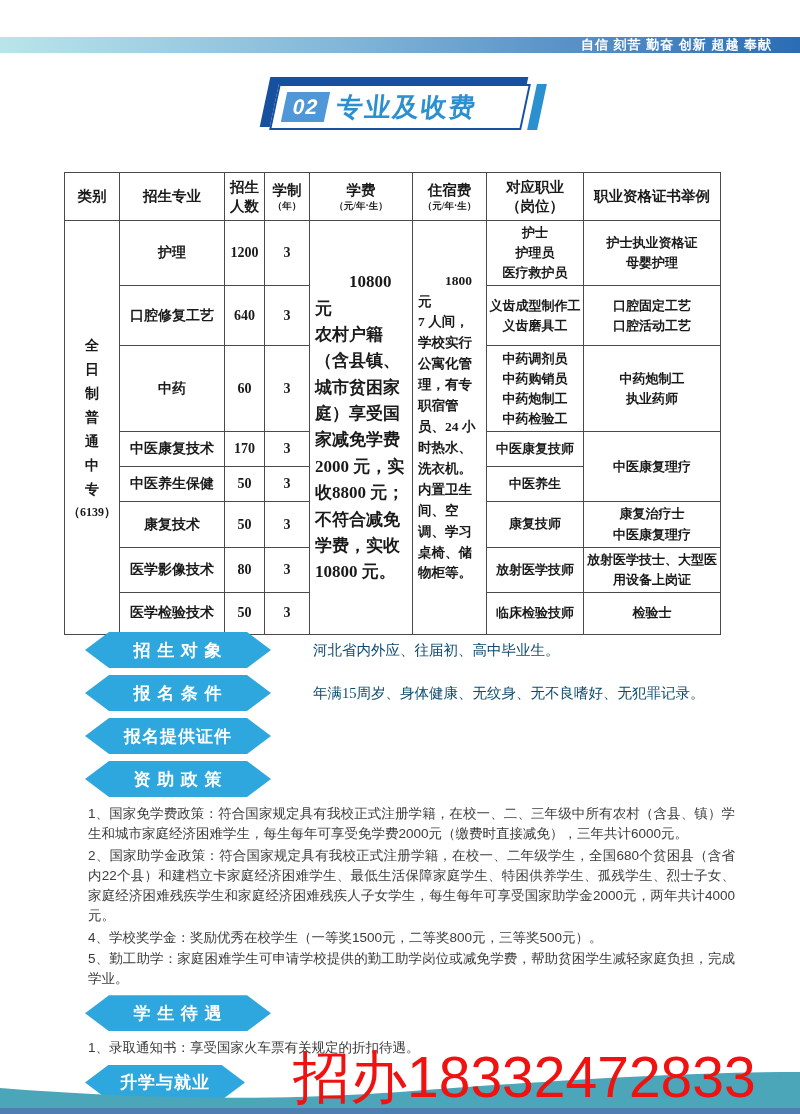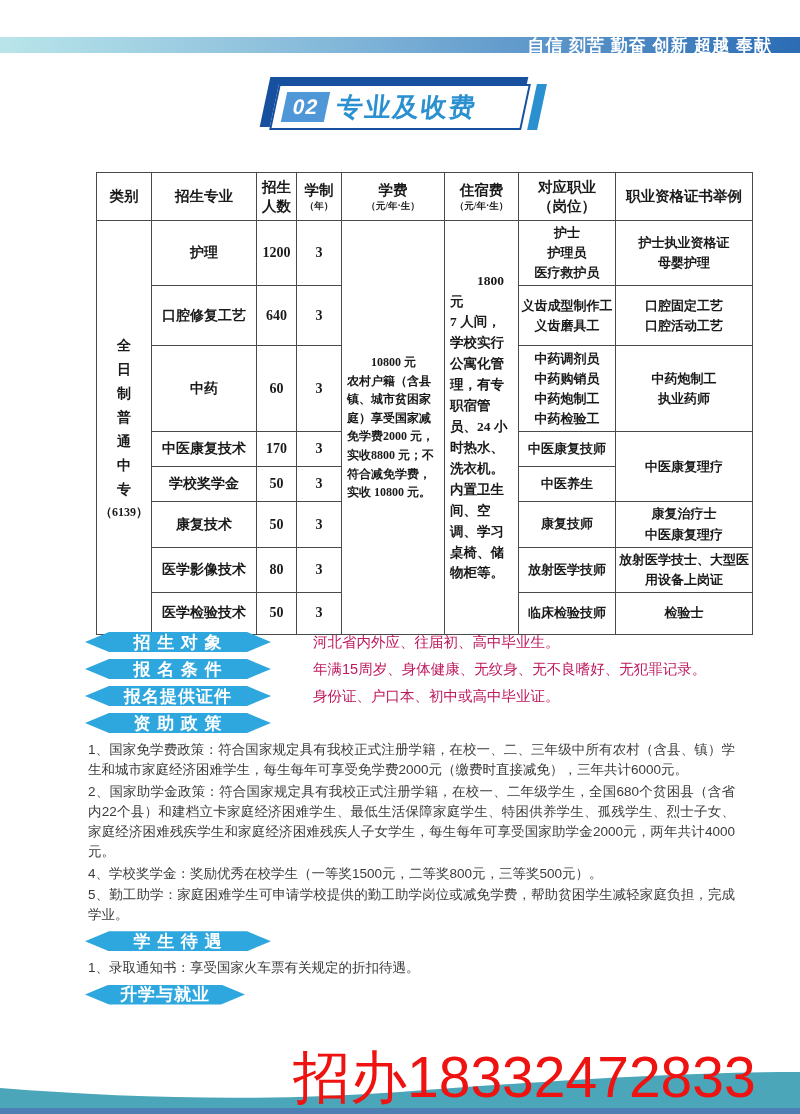--- a/index.html
+++ b/index.html
@@ -13,68 +13,68 @@
   }
   .pre { white-space:pre-line; }
 
   
   .topbar {
     position:absolute; top:37px; left:0; width:800px; height:16px;
     background:linear-gradient(to right,#b9e5ea 0%, #7fb4d8 45%, #2b6cb5 100%);
     display:flex; align-items:center; justify-content:flex-end;
     padding-right:28px;
   }
-  .topbar .motto { color:#fff; font-weight:bold; font-size:17px; letter-spacing:1px; }
+  .topbar .motto { color:#fff; font-weight:bold; font-size:13px; letter-spacing:1px; }
 
   
   .banner-wrap { position:absolute; top:84px; left:50%; transform:translateX(-50%); width:252px; height:46px; }
   .banner-shadow { position:absolute; top:-7px; left:-9px; width:258px; height:50px; background:#17509e; transform:skewX(-12deg); }
   .banner-main {
     position:absolute; top:0; left:0; width:100%; height:100%;
     background:#fff; border:2px solid #17509e; transform:skewX(-12deg);
     display:flex; align-items:center; gap:10px; padding:0 8px;
   }
   .banner-num {
     background:#4f97d6; color:#fff; font-weight:bold; font-size:21px;
     padding:1px 9px; line-height:1.3; letter-spacing:1px;
   }
   .banner-title { color:#2a90cf; font-size:26px; font-weight:bold; letter-spacing:2px; transform:skewX(6deg); white-space:nowrap; }
   .banner-stripe { position:absolute; right:-16px; top:0; width:10px; height:46px; background:#2a90cf; transform:skewX(-12deg); }
 
   
-  .tbl-wrap { position:absolute; top:172px; left:96px; }
+  .tbl-wrap { position:absolute; top:172px; left:64px; }
   table {
     border-collapse:collapse; table-layout:fixed; width:656px;
     font-family:"Liberation Serif","DejaVu Serif",serif;
     font-weight:bold; color:#1a1a1a;
   }
   th,td { border:1px solid #4a4a4a; text-align:center; vertical-align:middle; padding:2px; }
   thead th { font-size:14.5px; height:48px; line-height:1.3; }
   thead .sub { font-size:9.5px; font-weight:bold; }
   td { font-size:14px; }
   .tr-h1{height:62px} .tr-h2{height:60px} .tr-h3{height:86px} .tr-h4{height:35px}
   .tr-h5{height:35px} .tr-h6{height:37px} .tr-h7{height:43px} .tr-h8{height:42px}
   .cat-cell .vert { white-space:pre-line; font-size:14px; line-height:1.72; }
   .cat-cell .code { font-size:12px; margin-top:2px; }
   .fee-cell, .acc-cell { text-align:left; vertical-align:middle; white-space:pre-line; line-height:1.55; padding:20px 5px; }
-  .fee-cell { font-size:12px; }
+  .fee-cell { font-size:17px; }
   .acc-cell { font-size:13.5px; }
   .jobs-cell, .cert-cell { white-space:pre-line; font-size:13px; line-height:1.55; }
 
   
   .content { position:absolute; top:632px; left:85px; width:650px; }
   .sec-row { display:flex; align-items:center; margin-bottom:7px; }
   .sec-head {
-    flex:0 0 auto; min-width:186px; height:20px; background:#2ea7de;
+    flex:0 0 auto; min-width:186px; height:36px; background:#2ea7de;
     clip-path:polygon(0 50%, 24px 0, calc(100% - 24px) 0, 100% 50%, calc(100% - 24px) 100%, 24px 100%);
     color:#fff; font-weight:bold; font-size:17px;
     display:flex; align-items:center; justify-content:center; letter-spacing:1px;
     padding:0 22px;
   }
-  .sec-inline { font-size:14.5px; color:#be185d; margin-left:42px; }
+  .sec-inline { font-size:14.5px; color:#0c4a6e; margin-left:42px;font-family:Liberation Serif, serif; }
   .sec-block { margin-top:2px; margin-bottom:6px; }
   .sec-block .sec-head { margin-bottom:6px; }
   .para { font-size:13.5px; color:#3a3a3a; line-height:1.5; margin:1px 0 1px 3px; text-align:justify; }
 
   
   .wave { position:absolute; left:0; bottom:0; width:800px; height:54px; display:block; }
   .bottom-bar { position:absolute; left:0; bottom:0; width:800px; height:6px; background:#4e7fb2; }
   .watermark {
     position:absolute; left:293px; top:1040px; z-index:9;
     font-size:57px; white-space:nowrap; letter-spacing:0px; font-weight:normal;
@@ -177,21 +177,21 @@
 执业药师</td>
       </tr>
       <tr class="tr-h4">
         <td>中医康复技术</td>
         <td>170</td>
         <td>3</td>
         <td class="jobs-cell">中医康复技师</td>
         <td rowspan="2" class="cert-cell">中医康复理疗</td>
       </tr>
       <tr class="tr-h5">
-        <td>学校奖学金</td>
+        <td>中医养生保健</td>
         <td>50</td>
         <td>3</td>
         <td class="jobs-cell">中医养生</td>
       </tr>
       <tr class="tr-h6">
         <td>康复技术</td>
         <td>50</td>
         <td>3</td>
         <td class="jobs-cell">康复技师</td>
         <td class="cert-cell">康复治疗士
@@ -222,21 +222,20 @@
     <div class="sec-inline">河北省内外应、往届初、高中毕业生。</div>
   </div>
 
   <div class="sec-row">
     <div class="sec-head">报 名 条 件</div>
     <div class="sec-inline">年满15周岁、身体健康、无纹身、无不良嗜好、无犯罪记录。</div>
   </div>
 
   <div class="sec-row">
     <div class="sec-head">报名提供证件</div>
-    <div class="sec-inline">身份证、户口本、初中或高中毕业证。</div>
   </div>
 
   <div class="sec-block">
     <div class="sec-head" style="display:inline-flex">资 助 政 策</div>
     <p class="para">1、国家免学费政策：符合国家规定具有我校正式注册学籍，在校一、二、三年级中所有农村（含县、镇）学生和城市家庭经济困难学生，每生每年可享受免学费2000元（缴费时直接减免），三年共计6000元。</p>
     <p class="para">2、国家助学金政策：符合国家规定具有我校正式注册学籍，在校一、二年级学生，全国680个贫困县（含省内22个县）和建档立卡家庭经济困难学生、最低生活保障家庭学生、特困供养学生、孤残学生、烈士子女、家庭经济困难残疾学生和家庭经济困难残疾人子女学生，每生每年可享受国家助学金2000元，两年共计4000元。</p>
     <p class="para">4、学校奖学金：奖励优秀在校学生（一等奖1500元，二等奖800元，三等奖500元）。</p>
     <p class="para">5、勤工助学：家庭困难学生可申请学校提供的勤工助学岗位或减免学费，帮助贫困学生减轻家庭负担，完成学业。</p>
   </div>
 

